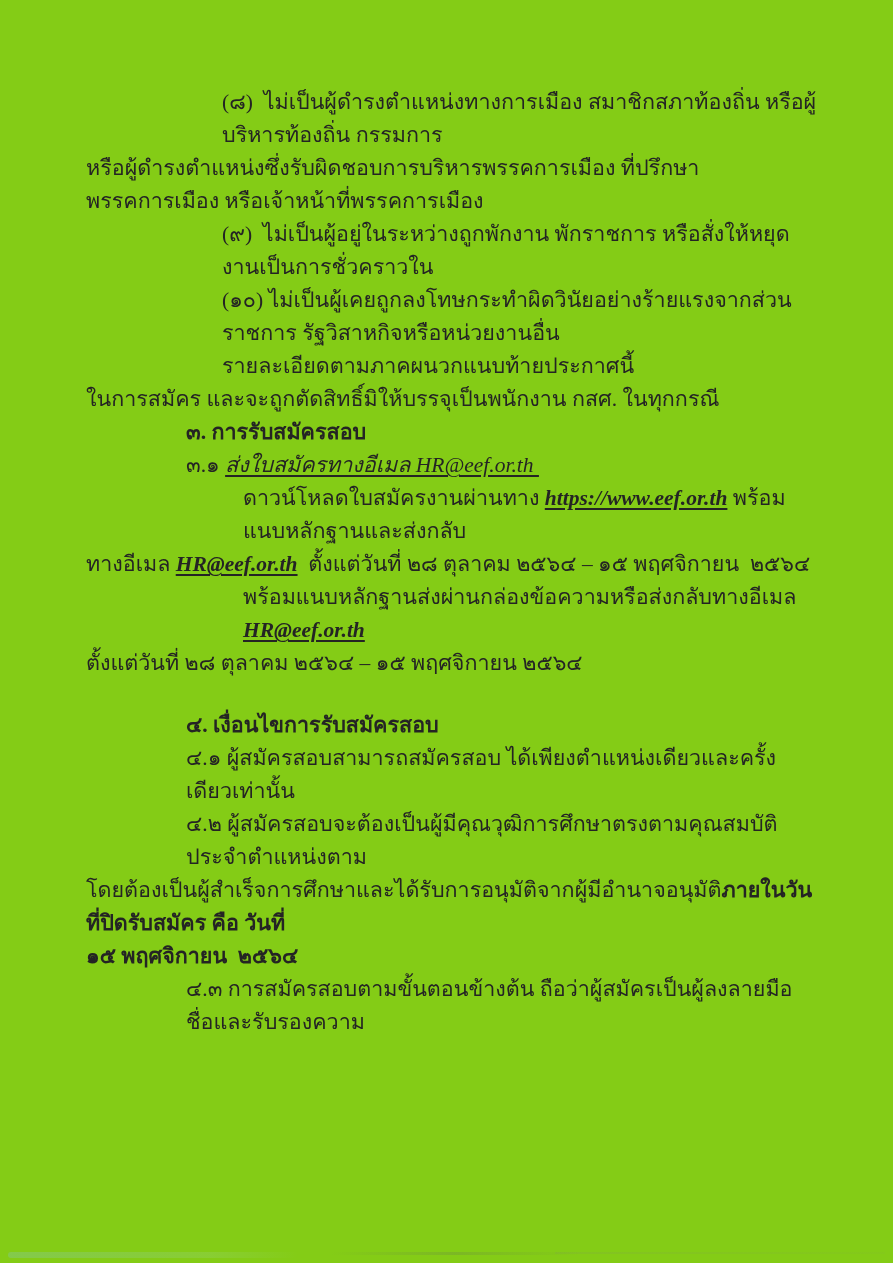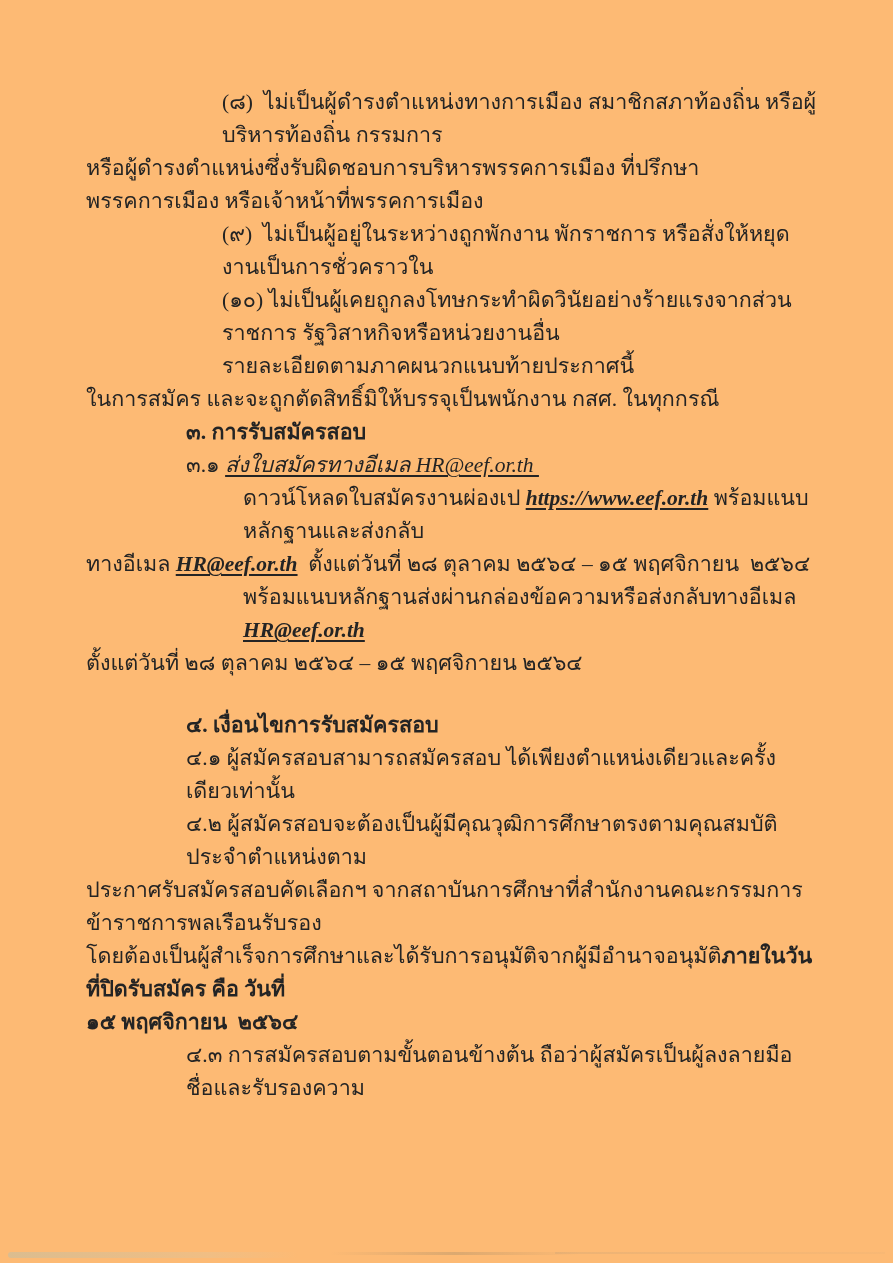--- a/index.html
+++ b/index.html
@@ -6,21 +6,21 @@
   body{
     width:893px;height:1263px;
     background:#fbfbf9;
     font-family:"Liberation Serif","DejaVu Sans",sans-serif;
     color:#242424;
     position:relative;
     overflow:hidden;
   }
   .page{
     position:absolute;inset:0;
-    background:#fdba74;
+    background:#84cc16;
   }
   .doc{
     position:absolute;
     left:86px;top:86px;
     width:733px;
     font-size:21.5px;
     line-height:33px;
   }
   .line{white-space:pre-wrap;}
   
@@ -55,29 +55,28 @@
 
     <div class="line para"><span>(๘)  ไม่เป็นผู้ดำรงตำแหน่งทางการเมือง สมาชิกสภาท้องถิ่น หรือผู้บริหารท้องถิ่น กรรมการ</span></div>
     <div class="line hang"><span>หรือผู้ดำรงตำแหน่งซึ่งรับผิดชอบการบริหารพรรคการเมือง ที่ปรึกษาพรรคการเมือง หรือเจ้าหน้าที่พรรคการเมือง</span></div>
     <div class="line para"><span>(๙)  ไม่เป็นผู้อยู่ในระหว่างถูกพักงาน พักราชการ หรือสั่งให้หยุดงานเป็นการชั่วคราวใน</span></div>
     <div class="line para"><span>(๑๐) ไม่เป็นผู้เคยถูกลงโทษกระทำผิดวินัยอย่างร้ายแรงจากส่วนราชการ รัฐวิสาหกิจหรือหน่วยงานอื่น</span></div>
     <div class="line para"><span>รายละเอียดตามภาคผนวกแนบท้ายประกาศนี้</span></div>
     <div class="line hang"><span>ในการสมัคร และจะถูกตัดสิทธิ์มิให้บรรจุเป็นพนักงาน กสศ. ในทุกกรณี</span></div>
 
     <div class="line num b gap-sm"><span>๓. การรับสมัครสอบ</span></div>
     <div class="line num"><span>๓.๑ </span><span class="u">ส่งใบสมัครทางอีเมล HR@eef.or.th </span></div>
-    <div class="line sub"><span>ดาวน์โหลดใบสมัครงานผ่องเป </span><span class="b u">https://www.eef.or.th</span><span> พร้อมแนบหลักฐานและส่งกลับ</span></div>
+    <div class="line sub"><span>ดาวน์โหลดใบสมัครงานผ่านทาง </span><span class="b u">https://www.eef.or.th</span><span> พร้อมแนบหลักฐานและส่งกลับ</span></div>
     <div class="line hang"><span>ทางอีเมล </span><span class="b u">HR@eef.or.th</span><span>  ตั้งแต่วันที่ ๒๘ ตุลาคม ๒๕๖๔ – ๑๕ พฤศจิกายน  ๒๕๖๔</span></div>
     <div class="line sub"><span>พร้อมแนบหลักฐานส่งผ่านกล่องข้อความหรือส่งกลับทางอีเมล </span><span class="b u">HR@eef.or.th</span></div>
     <div class="line hang"><span>ตั้งแต่วันที่ ๒๘ ตุลาคม ๒๕๖๔ – ๑๕ พฤศจิกายน ๒๕๖๔</span></div>
 
     <div class="line num b gap-md"><span>๔. เงื่อนไขการรับสมัครสอบ</span></div>
     <div class="line num"><span>๔.๑ ผู้สมัครสอบสามารถสมัครสอบ ได้เพียงตำแหน่งเดียวและครั้งเดียวเท่านั้น</span></div>
     <div class="line num"><span>๔.๒ ผู้สมัครสอบจะต้องเป็นผู้มีคุณวุฒิการศึกษาตรงตามคุณสมบัติประจำตำแหน่งตาม</span></div>
-    <div class="line hang"><span>ประกาศรับสมัครสอบคัดเลือกฯ จากสถาบันการศึกษาที่สำนักงานคณะกรรมการข้าราชการพลเรือนรับรอง</span></div>
     <div class="line hang"><span>โดยต้องเป็นผู้สำเร็จการศึกษาและได้รับการอนุมัติจากผู้มีอำนาจอนุมัติ</span><span class="b">ภายในวันที่ปิดรับสมัคร คือ วันที่</span></div>
     <div class="line hang b"><span>๑๕ พฤศจิกายน  ๒๕๖๔</span></div>
     <div class="line num"><span>๔.๓ การสมัครสอบตามขั้นตอนข้างต้น ถือว่าผู้สมัครเป็นผู้ลงลายมือชื่อและรับรองความ</span></div>
 
   </div>
 
   <div class="streak-cyan"></div>
   <div class="streak-gray1"></div>
   <div class="streak-gray2"></div>
 </div>

